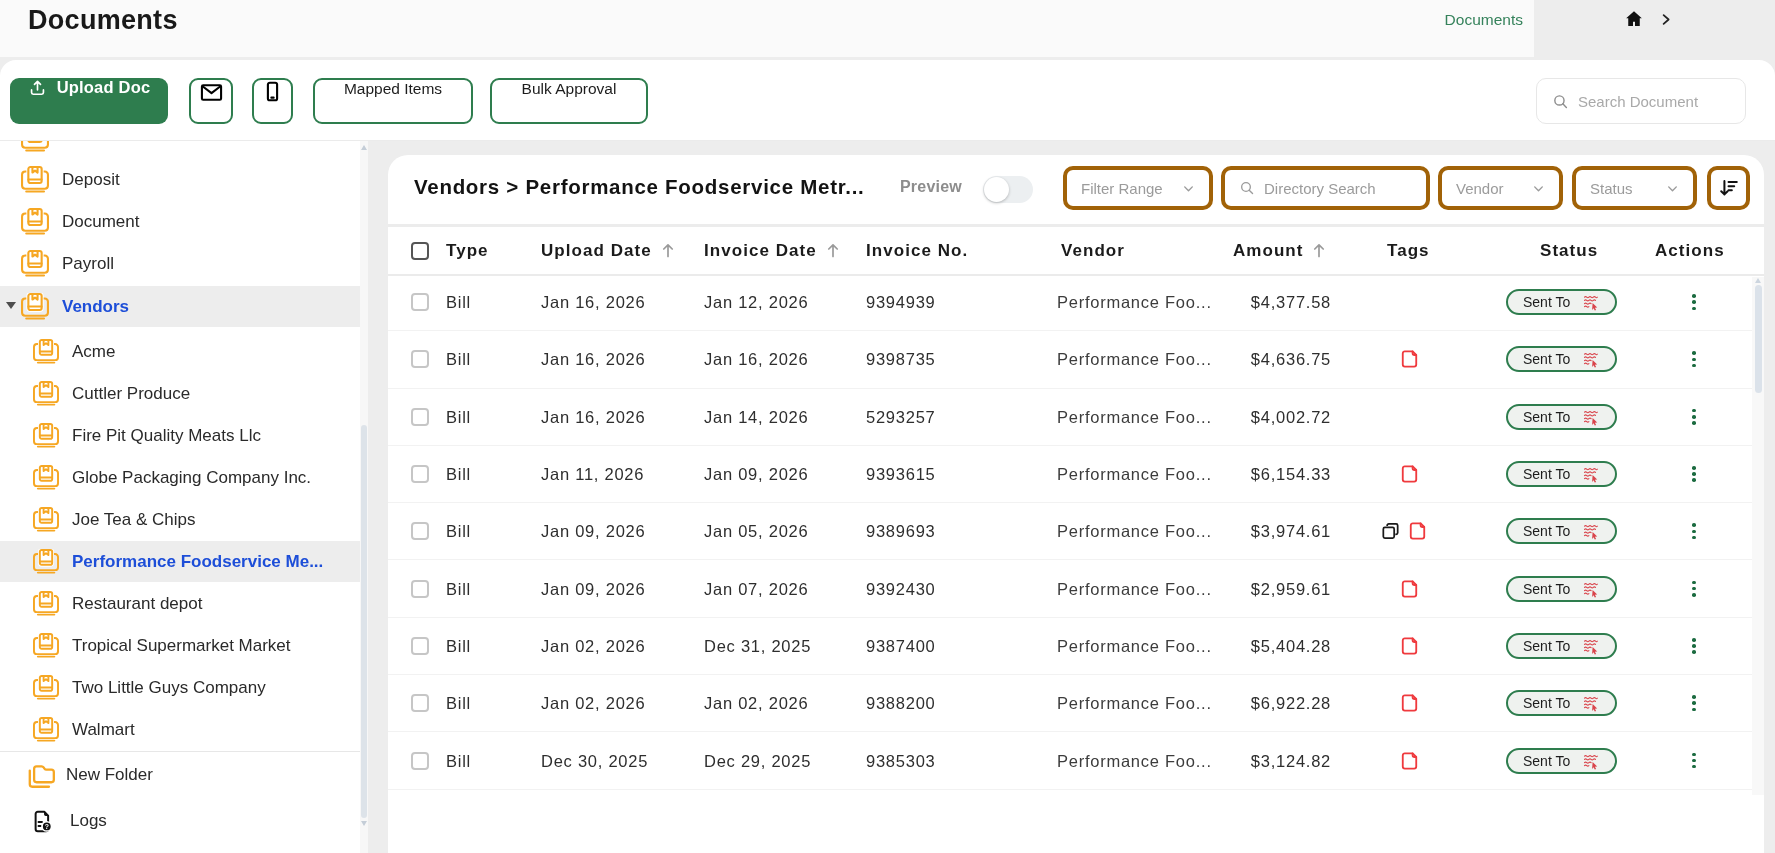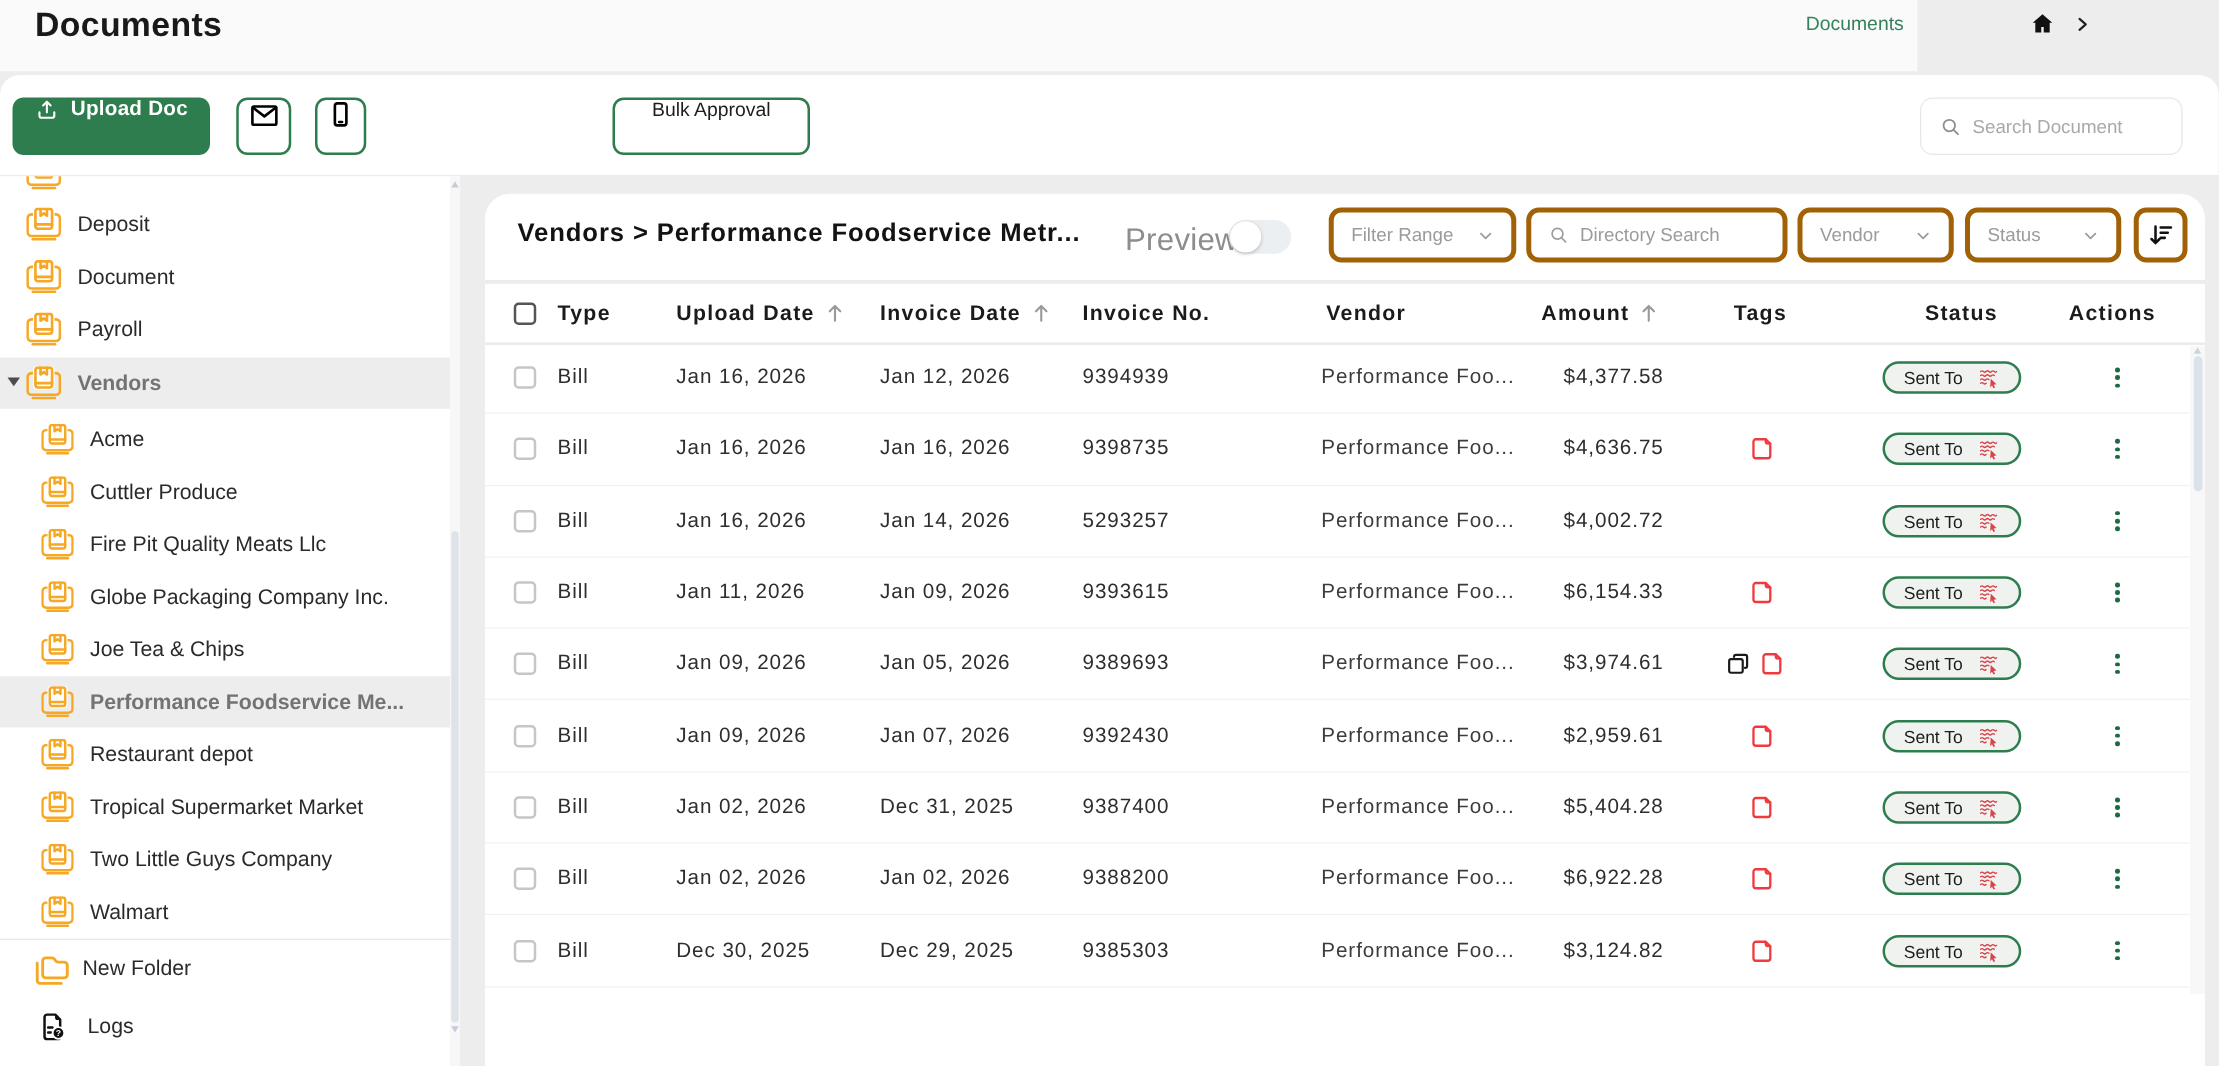--- a/index.html
+++ b/index.html
@@ -13,30 +13,30 @@
 
 #toolbar { position:absolute; left:0; top:60px; width:1775px; height:81px; background:#fff; border-bottom:1px solid #ebebeb; border-radius:16px 16px 0 0; }
 .btn { position:absolute; top:18px; height:46px; border-radius:9px; display:flex; justify-content:center; }
 .btn.solid { background:#2E7D4E; color:#fff; font-weight:bold; font-size:16.5px; letter-spacing:.2px; }
 .btn.outl { background:#fff; border:2px solid #2E7D4E; color:#1d1d1d; font-size:15.5px; }
 #search { position:absolute; top:18px; left:1536px; width:210px; height:46px; border:1px solid #e7e7e7; border-radius:10px; background:#fff; display:flex; align-items:center; padding-left:15px; color:#a9a9a9; font-size:15px; }
 
 
 #sidebar { position:absolute; left:0; top:141px; width:368px; height:712px; background:#fff; overflow:hidden; }
 .sitem { position:absolute; font-size:17px; color:#2a2a2a; white-space:nowrap; }
-.sitem.b { font-weight:bold; color:#737373; }
+.sitem.b { font-weight:bold; color:#1d4ed8; }
 .srow { position:absolute; left:0; width:368px; background:#ededed; }
 .caret { position:absolute; left:6px; top:161px; width:0; height:0; border-left:5.5px solid transparent; border-right:5.5px solid transparent; border-top:7px solid #4d4d4d; }
 #sscroll { position:absolute; right:0; top:0; bottom:0; width:8px; background:#f7f7f7; }
 #sthumb { position:absolute; right:1px; top:284px; width:6px; height:393px; background:#dde3e9; border-radius:3px; }
 
 
 #panel { position:absolute; left:388px; top:155px; width:1376px; height:810px; background:#ffffff; border-radius:20px 20px 14px 14px; }
 #ptitle { position:absolute; left:26px; top:20px; font-size:20.5px; font-weight:bold; color:#131313; letter-spacing:.72px; }
-#preview { position:absolute; left:512px; top:23px; font-size:25px; font-weight:normal; color:#8d8d8d; letter-spacing:.2px; }
+#preview { position:absolute; left:512px; top:23px; font-size:16px; font-weight:bold; color:#8d8d8d; letter-spacing:.2px; }
 #toggle { position:absolute; left:595px; top:21px; width:50px; height:27px; background:#eceff1; border-radius:14px; }
 #toggle i { position:absolute; left:1px; top:1px; width:25px; height:25px; background:#fff; border-radius:50%; box-shadow:0 1px 3px rgba(0,0,0,.25); }
 .chip { position:absolute; top:11px; height:44px; border:4px solid #a16207; border-radius:10px; background:#fff; display:flex; align-items:center; justify-content:space-between; font-size:15px; color:#9b9b9b; padding:0 14px; }
 #psep { position:absolute; left:0; right:0; top:69px; height:3px; background:#ececec; }
 
 
 #thead { position:absolute; left:0; top:72px; width:1376px; height:49px; border-bottom:2px solid #ebebeb; }
 .h { position:absolute; top:14px; font-size:17px; font-weight:bold; color:#1b1b1b; white-space:nowrap; letter-spacing:1.05px; }
 .arr svg { vertical-align:-2px; margin-left:4px; }
 #tbody { position:absolute; left:0; top:119px; width:1376px; height:521px; overflow:hidden; }
@@ -88,20 +88,21 @@
         <rect x="2.8" y="5" width="18.4" height="14" rx="1.2"></rect>
         <path d="M3.4 6l8.6 6.6L20.6 6"></path>
       </svg>
   </div>
   <div class="btn outl" style="left:252px;width:41px">
     <svg width="23" height="23" viewBox="0 0 24 24" fill="none" stroke="#000" stroke-width="2.2" stroke-linejoin="round">
         <rect x="7.2" y="2.8" width="9.6" height="18.4" rx="2"></rect>
         <path d="M10.8 18.4h2.4" stroke-linecap="round"></path>
       </svg>
   </div>
+  <div class="btn outl" style="left:313px;width:160px">Mapped Items</div>
   <div class="btn outl" style="left:490px;width:158px">Bulk Approval</div>
   <div id="search">
       <svg width="17" height="17" viewBox="0 0 24 24" fill="none" stroke="#8d8d8d" stroke-width="2" stroke-linecap="round">
         <circle cx="10.5" cy="10.5" r="6.5"></circle>
         <path d="M15.3 15.3l5 5"></path>
       </svg>
       <span style="margin-left:9px">Search Document</span>
     </div>
 </div>
 

